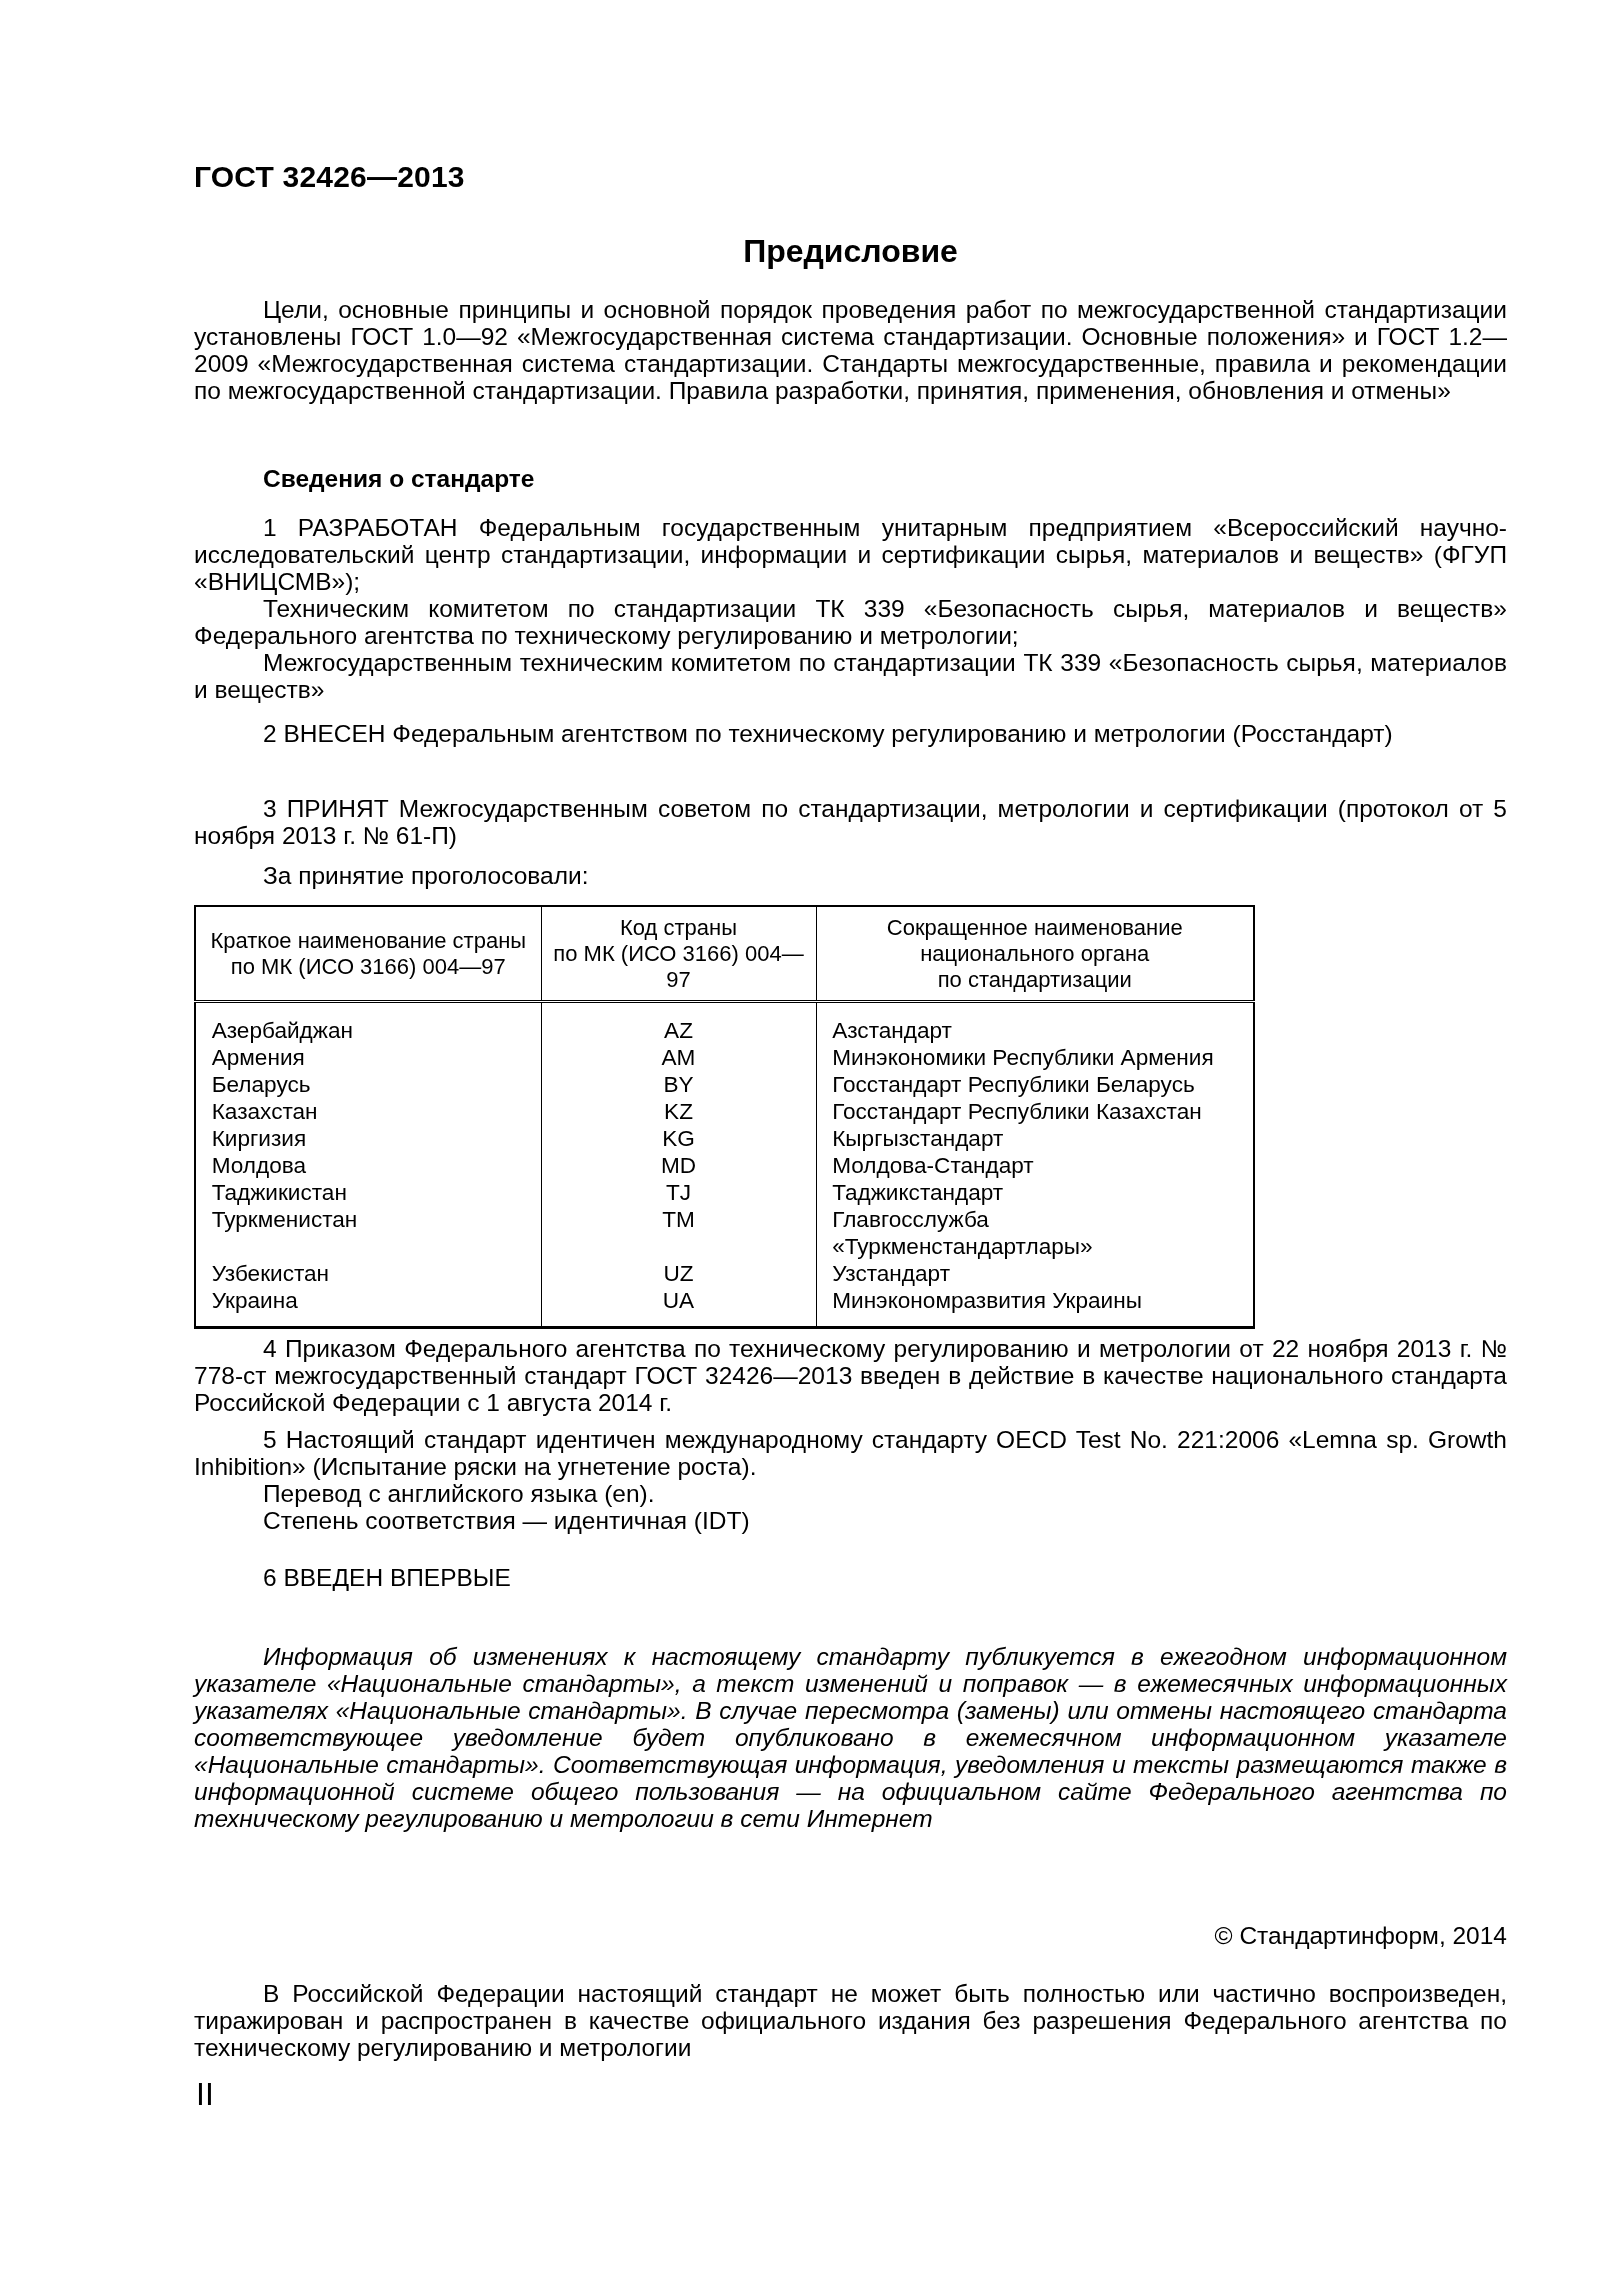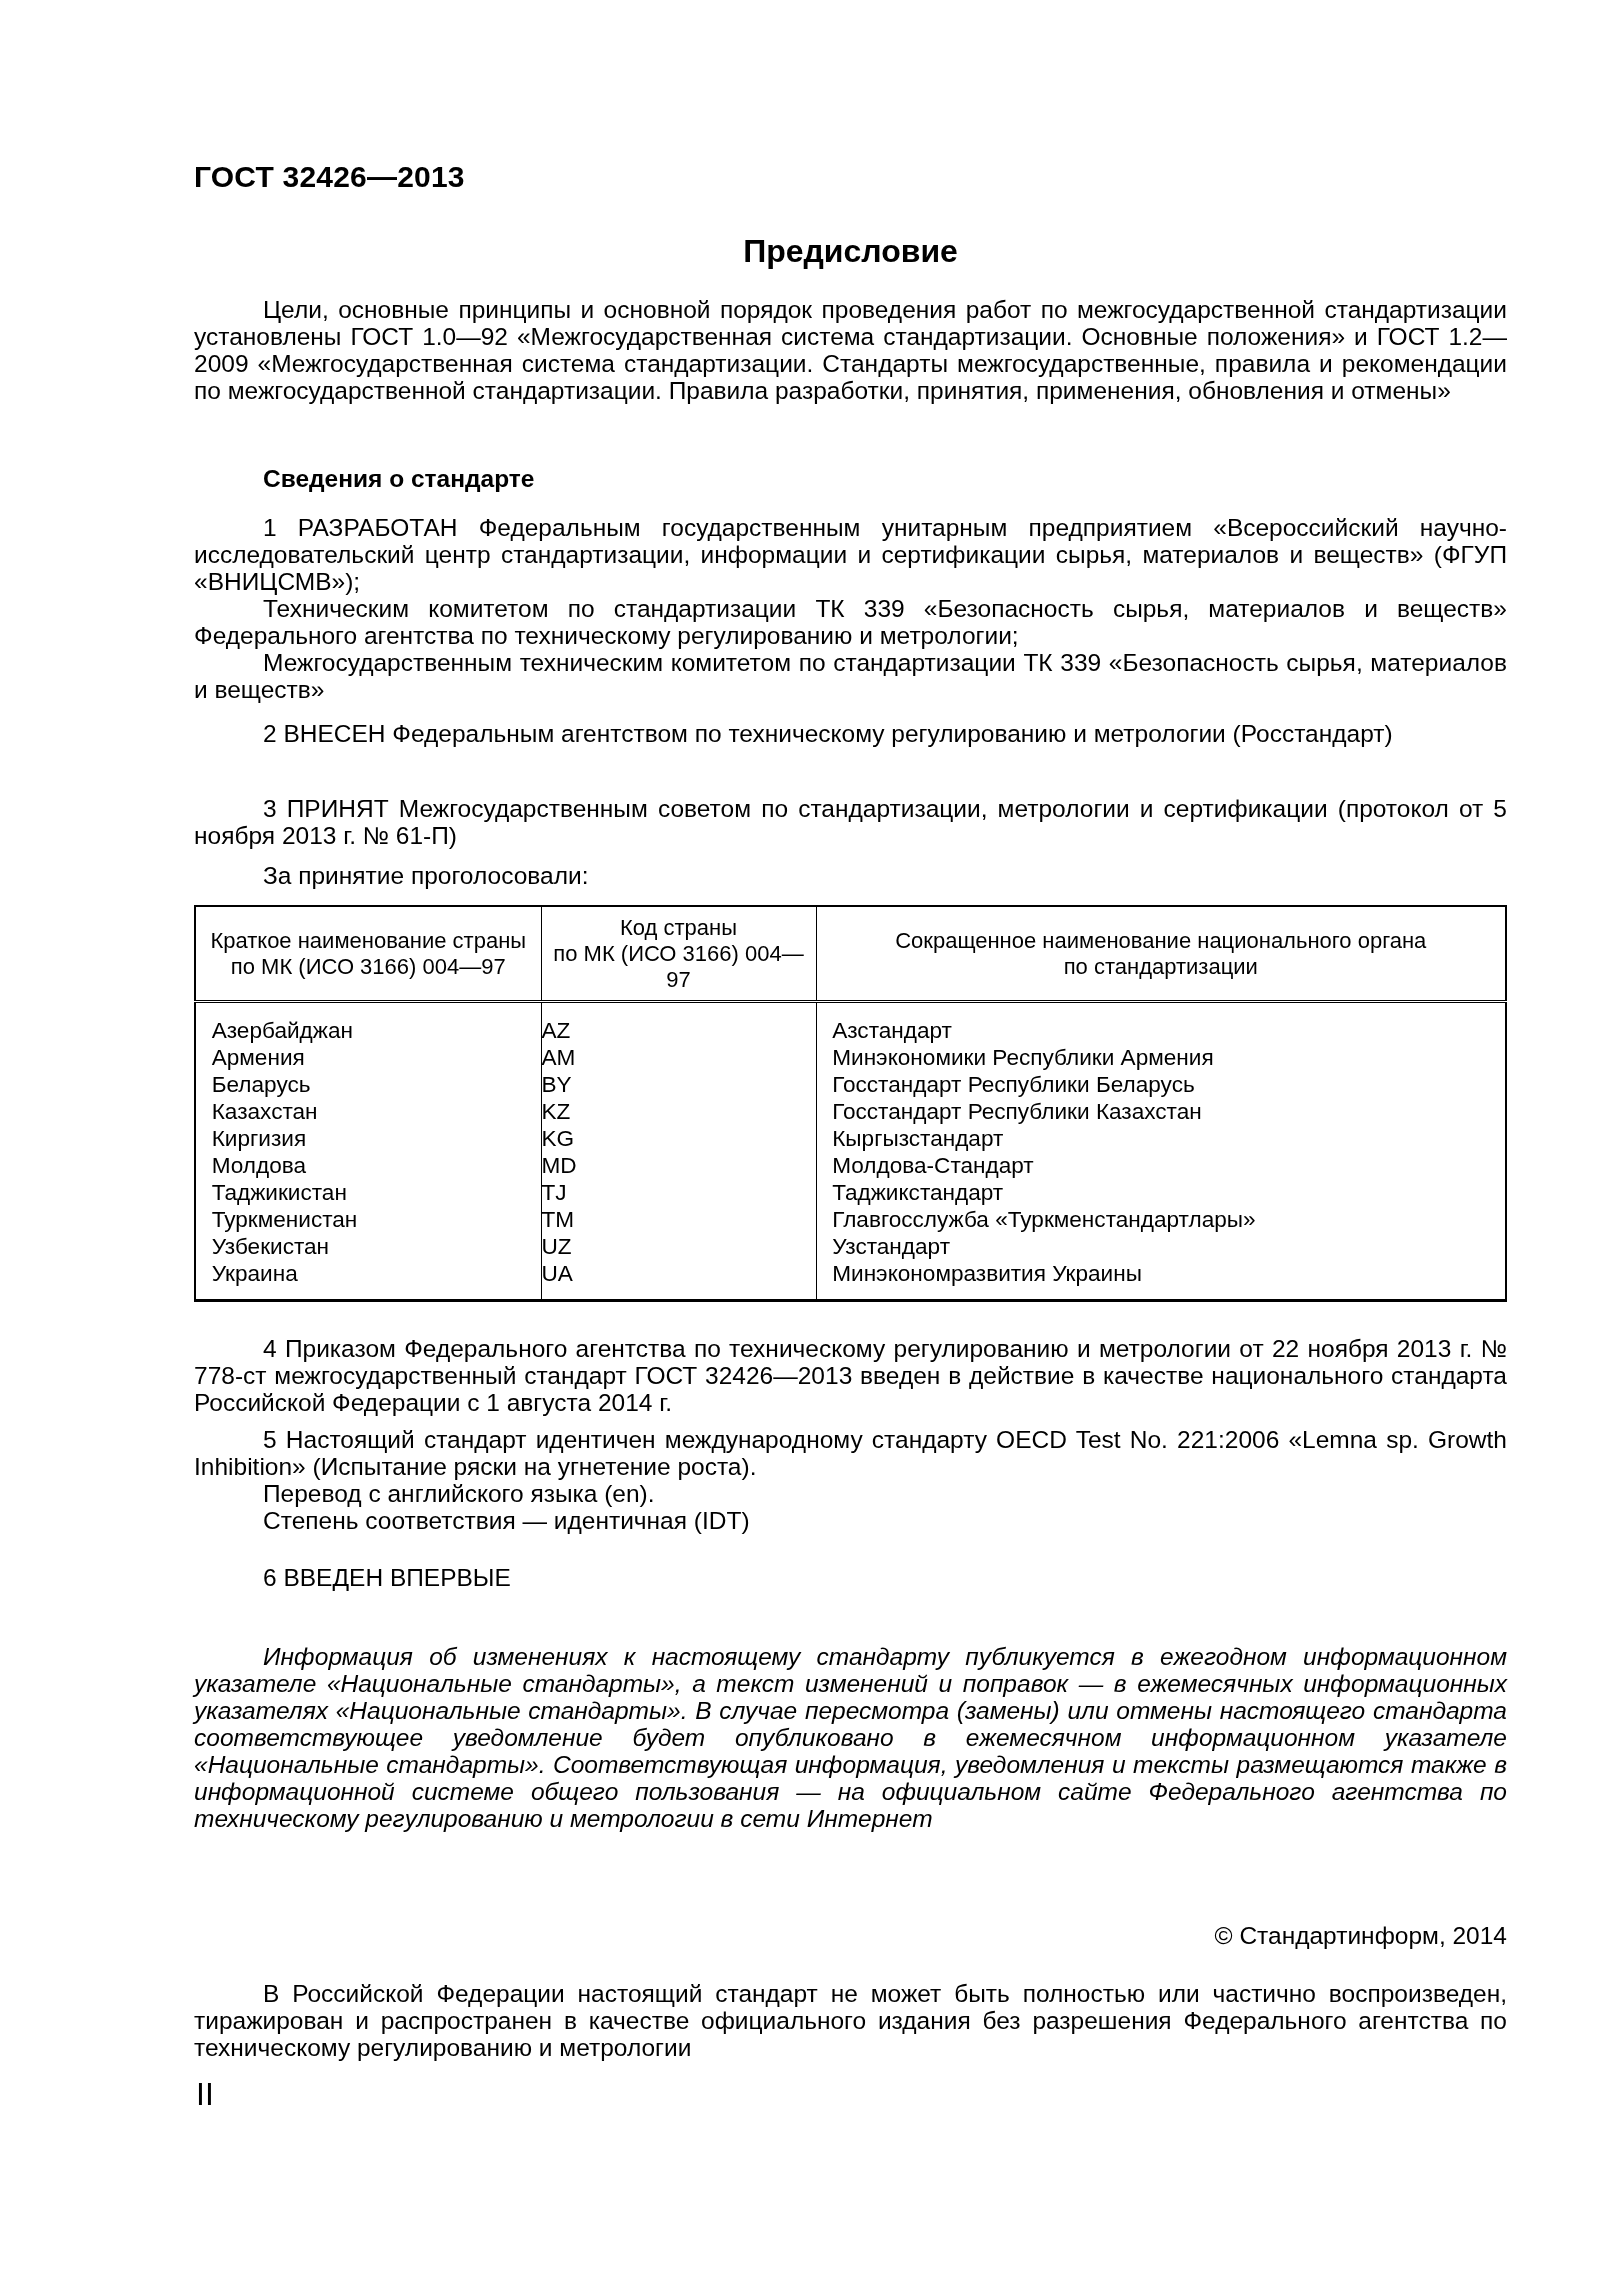--- a/index.html
+++ b/index.html
@@ -21,21 +21,21 @@
     text-align-last: left; hyphens: manual;
   }
   .ind { text-indent: 69px; }
   .p { margin: 0; }
   .bold { font-weight: bold; }
   .ital { font-style: italic; }
   .right { text-align: right; text-align-last: right; }
 
   
   .tbl {
-    position: absolute; left: 194px; top: 905px; width: 1313px;
+    position: absolute; left: 194px; top: 905px; width: 1061px;
     border-collapse: collapse; table-layout: fixed;
     font-size: 22px;
   }
   .tbl col.c1 { width: 346px; }
   .tbl col.c2 { width: 275px; }
   .tbl col.c3 { width: auto; }
   .tbl th {
     font-weight: normal; height: 93px; vertical-align: middle;
     text-align: center; line-height: 26px; padding: 0 6.5px;
     border-left: 1.3px solid #000; border-right: 1.3px solid #000;
@@ -44,21 +44,21 @@
   }
   .tbl th:first-child { border-left: 2.6px solid #000; }
   .tbl th:last-child { border-right: 2.6px solid #000; }
   .tbl td {
     line-height: 27px; padding: 0 15.7px; vertical-align: top;
     border-left: 1.3px solid #000; border-right: 1.3px solid #000;
     font-size: 22.6px;
   }
   .tbl td:first-child { border-left: 2.6px solid #000; }
   .tbl td:last-child { border-right: 2.6px solid #000; }
-  .tbl td.code { padding: 0; }
+  .tbl td.code { text-align: center; padding: 0; }
   .tbl tr.first td { padding-top: 14.4px; }
   .tbl tr.last td { padding-bottom: 11.8px; border-bottom: 3.3px solid #000; }
   .pagenum {
     position: absolute; left: 196px; top: 2081px; font-size: 32px; line-height: 27.5px;
   }
 </style>
 </head>
 <body>
 
 <div>

